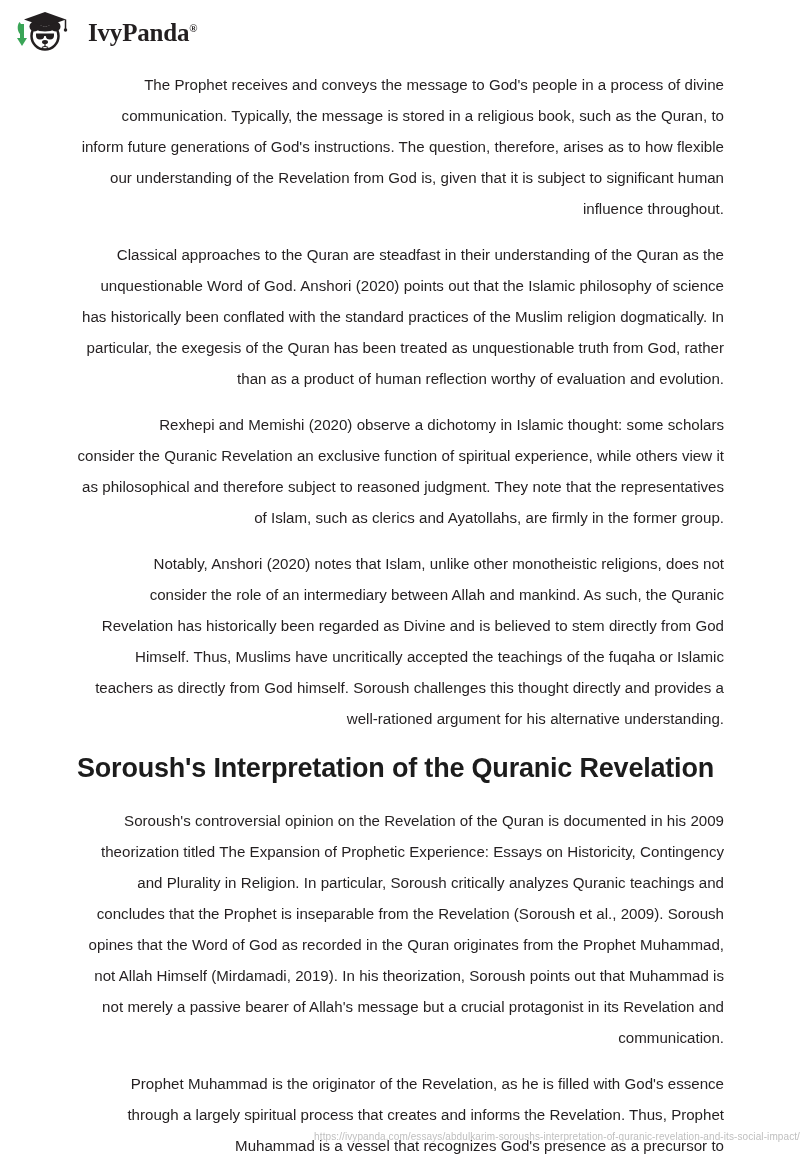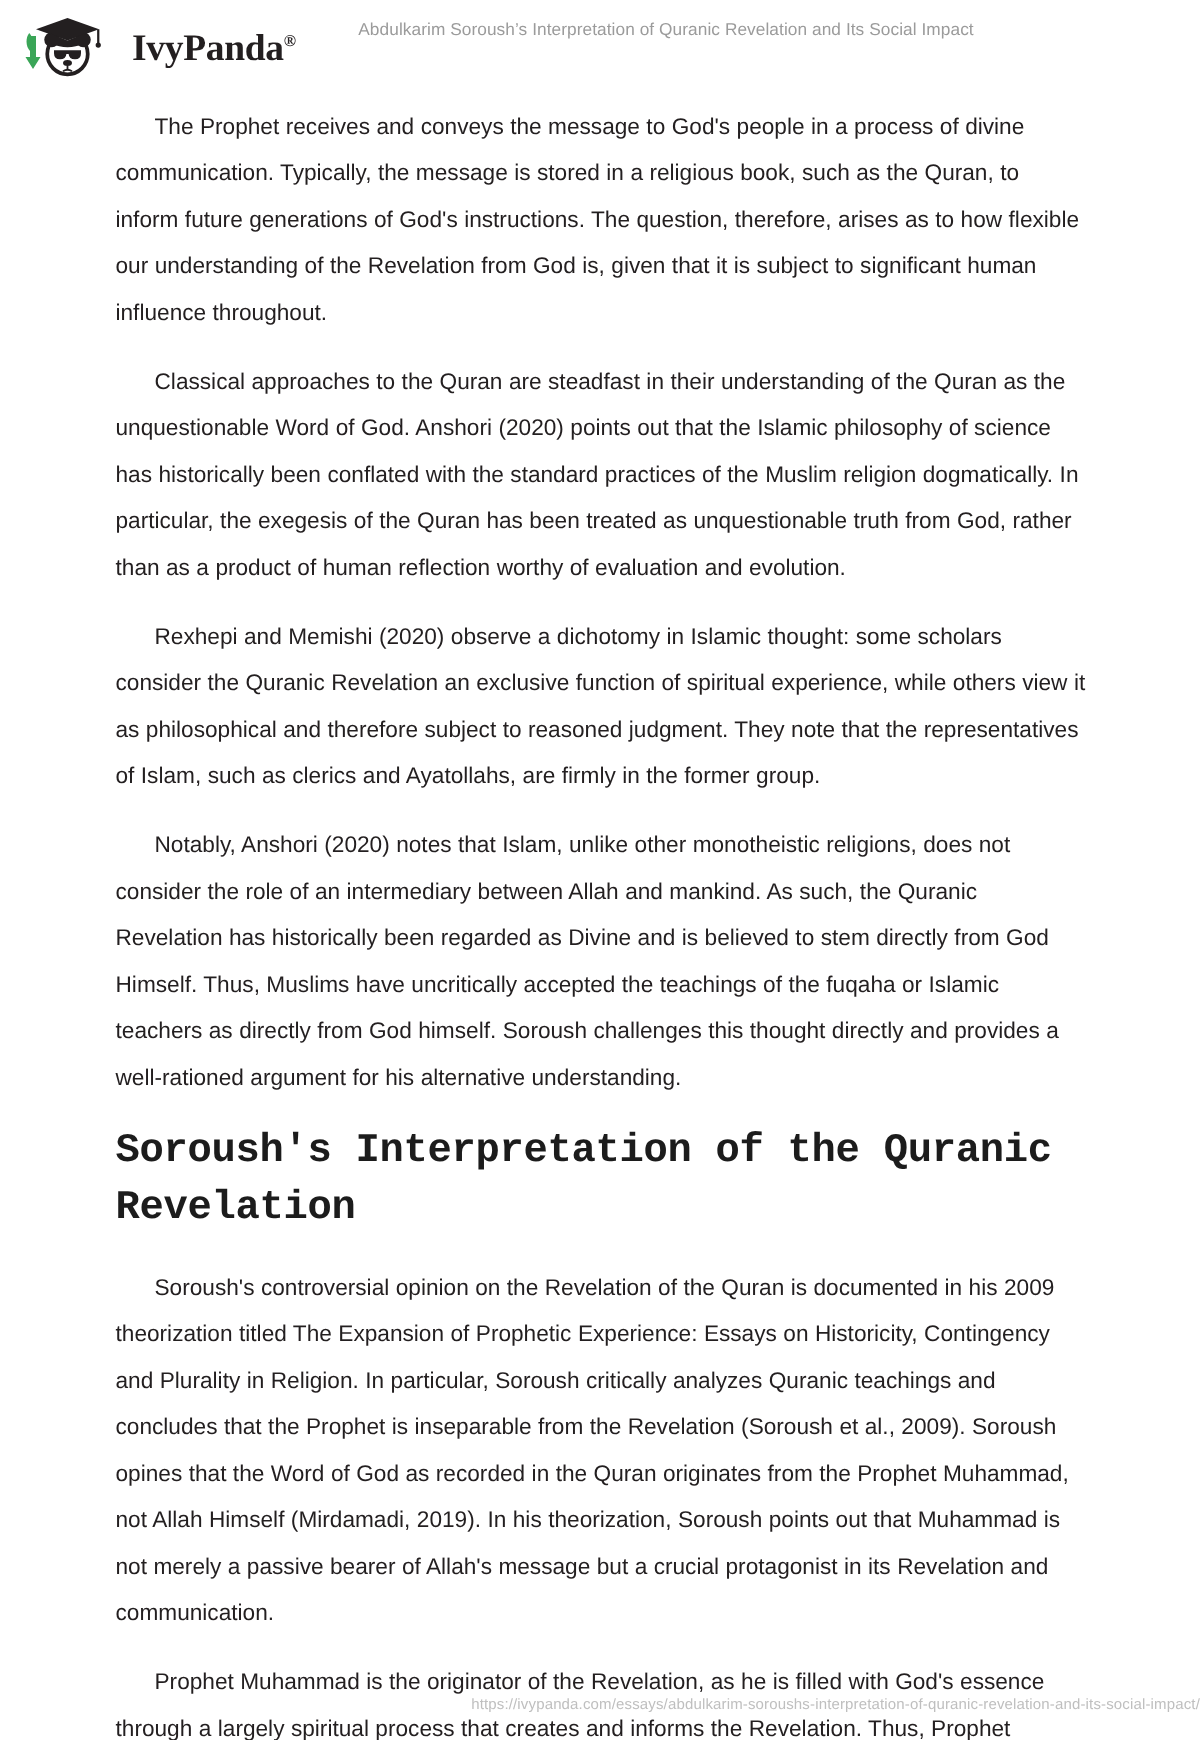--- a/index.html
+++ b/index.html
@@ -75,31 +75,30 @@
     left: 77px;
     top: 69px;
     width: 647px;
   }
   .article p {
     margin: 0 0 15px 0;
     font-size: 15.1px;
     line-height: 31px;
     color: #231f20;
     text-indent: 26px;
-    text-align: left;
+    text-align: right;
     word-spacing: 0.1px;
   }
   .article h2 {
     margin: 15px 0 18px 0;
     font-size: 27px;
     line-height: 38px;
     font-weight: bold;
     color: #1c1c1c;
     letter-spacing: -0.2px;
-    font-family: Liberation Mono, monospace;
   }
   .article p.last {
     margin-bottom: 16px;
   }
 
   
   .page-footer {
     position: absolute;
     left: 0;
     bottom: 18px;
@@ -138,21 +137,20 @@
       <path d="M56 77 Q62 73 68 77" stroke="#231f20" stroke-width="2.4" fill="none"></path>
 
       <path d="M62 6 L104 21 L62 36 L20 21 Z" fill="#231f20"></path>
       <path d="M40 27 L40 40 Q62 50 84 40 L84 27 L62 36 Z" fill="#231f20"></path>
       <path d="M103 21 L103 40" stroke="#231f20" stroke-width="3"></path>
       <circle cx="103" cy="42" r="3.5" fill="#231f20"></circle>
     </svg>
     <span class="logo-wordmark"><span>IvyPanda</span><span class="reg">®</span></span>
   </div>
 
-  <div class="header-title">Abdulkarim Soroush’s Interpretation of Quranic Revelation and Its Social Impact</div>
 </div>
 
 <div class="article">
   <p>The Prophet receives and conveys the message to God's people in a process of divine communication. Typically, the message is stored in a religious book, such as the Quran, to inform future generations of God's instructions. The question, therefore, arises as to how flexible our understanding of the Revelation from God is, given that it is subject to significant human influence throughout.</p>
   <p>Classical approaches to the Quran are steadfast in their understanding of the Quran as the unquestionable Word of God. Anshori (2020) points out that the Islamic philosophy of science has historically been conflated with the standard practices of the Muslim religion dogmatically. In particular, the exegesis of the Quran has been treated as unquestionable truth from God, rather than as a product of human reflection worthy of evaluation and evolution.</p>
   <p>Rexhepi and Memishi (2020) observe a dichotomy in Islamic thought: some scholars consider the Quranic Revelation an exclusive function of spiritual experience, while others view it as philosophical and therefore subject to reasoned judgment. They note that the representatives of Islam, such as clerics and Ayatollahs, are firmly in the former group.</p>
   <p>Notably, Anshori (2020) notes that Islam, unlike other monotheistic religions, does not consider the role of an intermediary between Allah and mankind. As such, the Quranic Revelation has historically been regarded as Divine and is believed to stem directly from God Himself. Thus, Muslims have uncritically accepted the teachings of the fuqaha or Islamic teachers as directly from God himself. Soroush challenges this thought directly and provides a well-rationed argument for his alternative understanding.</p>
   <h2>Soroush's Interpretation of the Quranic Revelation</h2>
   <p>Soroush's controversial opinion on the Revelation of the Quran is documented in his 2009 theorization titled The Expansion of Prophetic Experience: Essays on Historicity, Contingency and Plurality in Religion. In particular, Soroush critically analyzes Quranic teachings and concludes that the Prophet is inseparable from the Revelation (Soroush et al., 2009). Soroush opines that the Word of God as recorded in the Quran originates from the Prophet Muhammad, not Allah Himself (Mirdamadi, 2019). In his theorization, Soroush points out that Muhammad is not merely a passive bearer of Allah's message but a crucial protagonist in its Revelation and communication.</p>
   <p class="last">Prophet Muhammad is the originator of the Revelation, as he is filled with God's essence through a largely spiritual process that creates and informs the Revelation. Thus, Prophet Muhammad is a vessel that recognizes God's presence as a precursor to</p>

